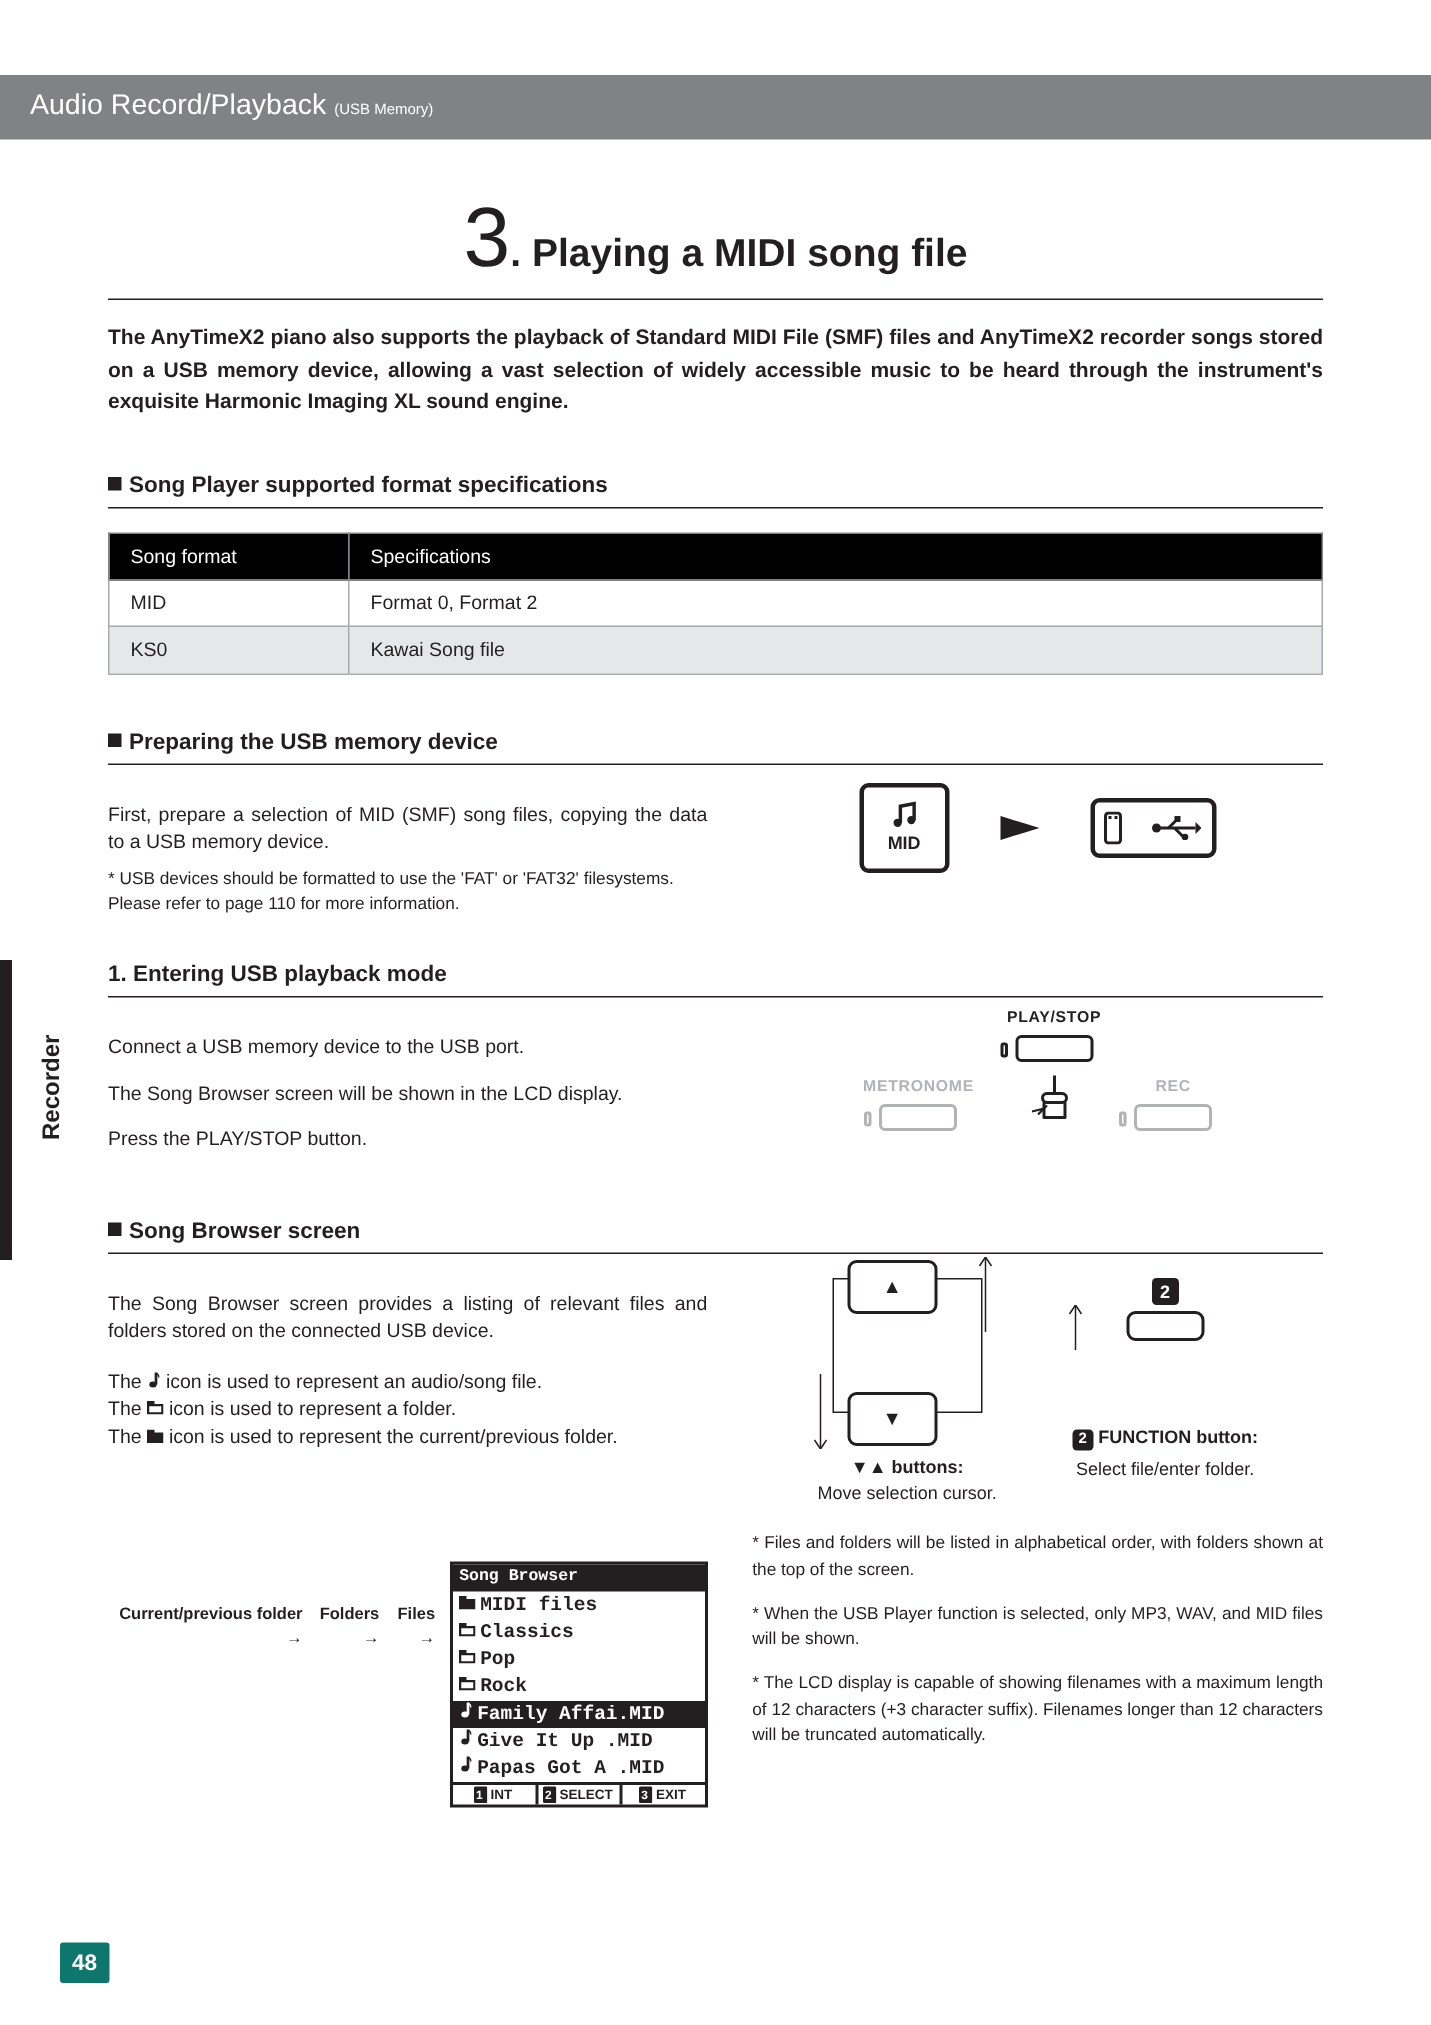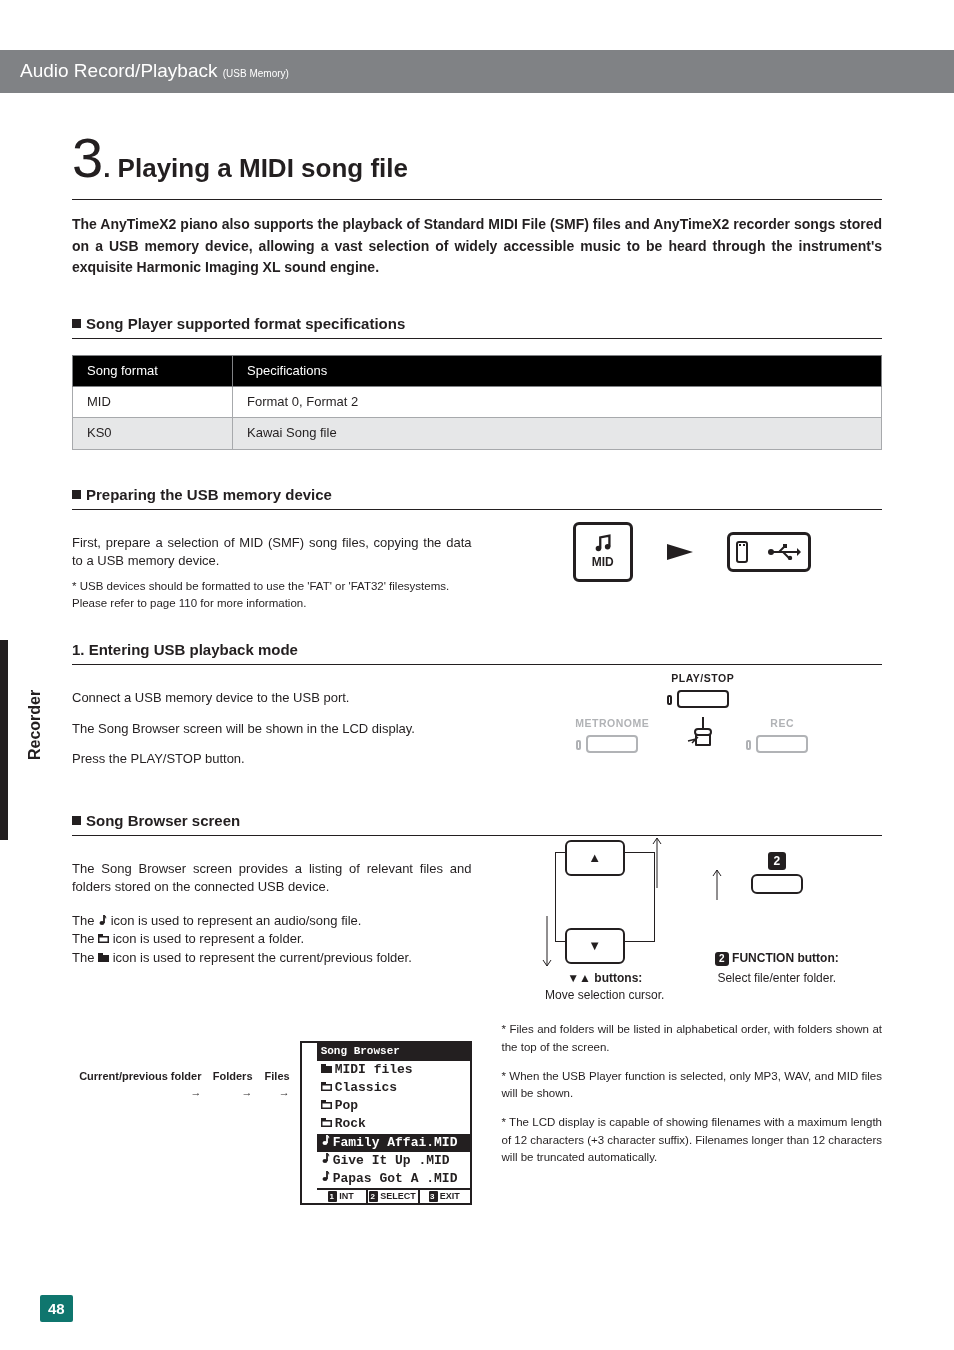--- a/index.html
+++ b/index.html
@@ -20,20 +20,21 @@
     margin-top: 50px;
     font-size: 19px;
     font-weight: 500;
   }
   .header-bar .sub { font-size: 10px; font-weight: 400; }
   .content { padding: 0 72px; }
   .title-row {
     border-bottom: 1px solid #231f20;
     margin-top: 26px;
     padding-bottom: 2px;
+    text-align: center;
   }
   .big-three {
     font-size: 56px;
     font-weight: 300;
     color: #231f20;
     vertical-align: baseline;
   }
   .title-text {
     font-size: 26px;
     font-weight: 600;
@@ -214,21 +215,20 @@
     display: flex; flex-direction: row;
     justify-content: space-between;
     padding: 28px 0 22px 0;
   }
   .lcd {
     border: 2px solid #231f20;
     width: 180px;
     font-family: "Courier New", monospace;
     font-size: 13px;
     font-weight: 700;
-    padding-left: 15px;
   }
   .lcd-title {
     background: #231f20; color: #fff;
     padding: 1px 4px; font-size: 11px;
   }
   .lcd-row { padding: 0 4px; display: flex; align-items: center; gap: 3px; }
   .lcd-row.inv { background: #231f20; color: #fff; }
   .lcd-foot {
     border-top: 2px solid #231f20;
     display: flex; font-size: 10px;

